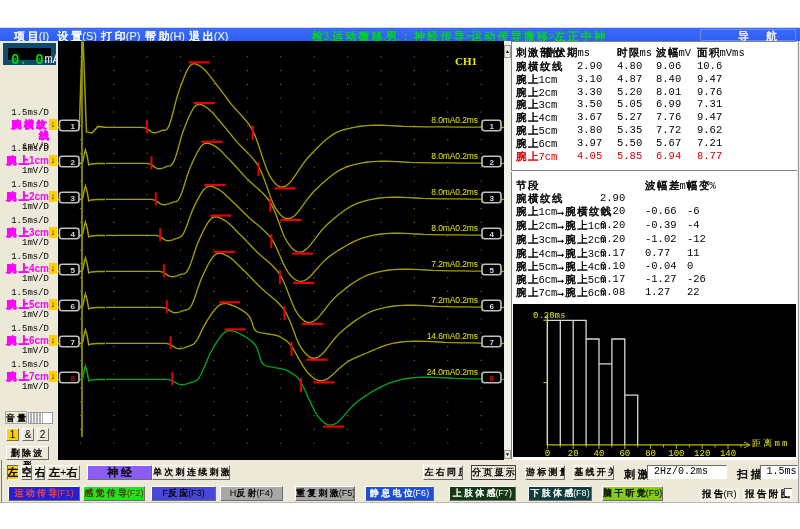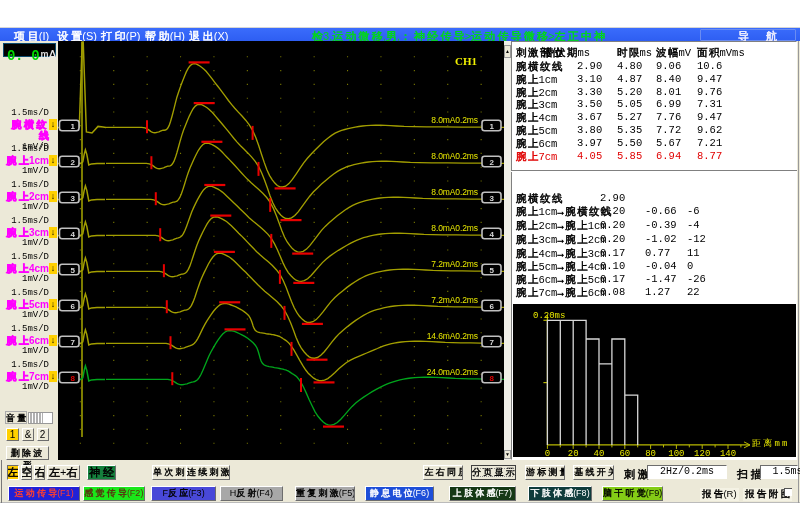--- a/index.html
+++ b/index.html
@@ -6,21 +6,21 @@
 k{letter-spacing:.25em;margin-right:-.25em;-webkit-text-stroke:.045em currentColor}
 #bgpanel{position:absolute;left:0;top:41px;width:800px;height:462px;background:#ece9d8;border-bottom:1px solid #bbb}
 #menubar{position:absolute;left:0;top:27px;width:800px;height:14px;background:linear-gradient(#3a6cfc,#2e5ef2);color:#fff;font-size:11px;border-top:1px solid #d6d6d6}
 .mi{position:absolute;top:1px}
 #mstat{position:absolute;left:312px;top:1px;color:#00d818;font-size:11px}
 #mstat k{letter-spacing:.2em;margin-right:-.2em}
 #navbox{position:absolute;left:700px;top:0.5px;width:96px;height:12.5px;border:1px solid #6a8cf2;border-radius:1px}
 #mnav{position:absolute;left:738px;top:1px;color:#f0f0ff;font-size:11px}
 #mnav2{position:absolute;left:766px;top:1px;color:#f0f0ff;font-size:11px}
 #leftpanel{position:absolute;left:0;top:41px;width:58px;height:419px;background:#ece9d8}
-#mabox{position:absolute;left:3px;top:2px;width:53px;height:14px;background:#000;border:1px solid #0c4a6e}
+#mabox{position:absolute;left:3px;top:2px;width:53px;height:22px;background:#000;border:5px solid #0c4a6e}
 #mabox b{color:#00d800;font-size:14px;font-family:"Liberation Mono",monospace;position:absolute;left:3px;top:3.5px;letter-spacing:-0.3px}
 #mabox i{color:#e8e8e8;font-size:13.5px;font-style:normal;font-family:"Liberation Mono",monospace;position:absolute;left:36.5px;top:4px}
 .chl{position:absolute;width:58px;text-align:right;font-size:9px;color:#000;line-height:11.3px}
 .chl .l1,.chl .l3{padding-right:9px;font-family:"Liberation Mono",monospace;font-size:9px}
 .chl .l2{color:#ff00ff;font-size:10px;position:relative;padding-right:9px;font-weight:bold}
 .chl .l2 k{-webkit-text-stroke:.07em #ff00ff}
 .arr{position:absolute;right:1px;top:-0.5px;width:8px;height:11px;background:#ffd000;color:#000;font-size:9px;text-align:center;line-height:11px;font-weight:normal}
 #wave{position:absolute;left:58px;top:41px}
 #chart{position:absolute;left:513px;top:304px}
 .wl{font:8.5px "Liberation Sans";fill:#e8e800;letter-spacing:-0.1px}
@@ -30,21 +30,21 @@
 #scroll{position:absolute;left:504px;top:41px;width:7px;height:419px;background:#f0efe8}
 #rpanel{position:absolute;left:511px;top:41px;width:286px;height:419px;background:#fff;border:1px solid #808080;border-right-color:#fff;border-bottom-color:#fff}
 .trow{position:absolute;left:0;top:0;font-size:11px;color:#000;width:652px;height:13px}
 .trow span{position:absolute;white-space:pre;font-family:"Liberation Mono",monospace;font-size:10.5px}
 .trow k{letter-spacing:.14em;margin-right:-.14em}
 #tsep{position:absolute;left:511px;top:170px;width:286px;height:2px;border-top:1px solid #808080;border-bottom:1px solid #fff}
 .b3d{position:absolute;border:1px solid;border-color:#fff #6d6d6d #6d6d6d #fff;text-align:center;line-height:12.5px;white-space:nowrap;overflow:hidden;font-family:"Liberation Sans",sans-serif}
 .b3d.sel{border-color:#6d6d6d #fff #fff #6d6d6d}
 .b3d.press{border:1.5px solid #404040;outline:1px dotted #888;outline-offset:-4px}
 .lbl{position:absolute;font-size:11px;color:#000;white-space:nowrap}
-.inp{position:absolute;background:#fff;border:1px solid;border-color:#6d6d6d #fff #fff #6d6d6d;font-size:10px;padding:0 12px;line-height:12px;font-family:"Liberation Mono",monospace}
+.inp{position:absolute;background:#fff;border:1px solid;border-color:#6d6d6d #fff #fff #6d6d6d;font-size:10px;padding:0 6px;line-height:12px;font-family:"Liberation Mono",monospace}
 .sbtn{position:absolute;left:0;width:7px;background:#ece9d8;border:1px solid #999;font-size:5px;text-align:center;color:#000}
 #volbar{position:absolute;left:28px;top:370.5px;width:25px;height:12px;background:#fff;border:1px solid #999;display:flex;overflow:hidden}
 #volbar i{width:1.5px;flex:0 0 auto;border-right:1px solid #b0b0b0}
 .vbtn{position:absolute;border:1px solid;border-color:#fff #6d6d6d #6d6d6d #fff;background:#ece9d8;text-align:center;font-size:10px;line-height:12px;color:#000}
 </style></head><body>
 <div id="pg">
 <div id="bgpanel"></div>
     <div style="position:absolute;left:1.2px;top:41px;width:1px;height:462px;background:#787878"></div>
     <div style="position:absolute;left:797.6px;top:41px;width:1px;height:462px;background:#999"></div>
 <div id="menubar">
@@ -291,20 +291,26 @@
       <span style="left:656px">5.67</span>
       <span style="left:697px">7.21</span>
     </div>
     <div class="trow" style="top:149.6px;color:#e00000">
       <span style="left:516px"><k>腕上</k>7cm</span>
       <span style="left:577px">4.05</span>
       <span style="left:617px">5.85</span>
       <span style="left:656px">6.94</span>
       <span style="left:697px">8.77</span>
     </div>
+    <div class="trow" style="top:178.8px">
+      <span style="left:516px"><k>节段</k></span>
+      <span style="left:600px"></span>
+      <span style="left:645px"><k>波幅差</k>mV</span>
+      <span style="left:687px"><k>幅变</k>%</span>
+    </div>
     <div class="trow" style="top:191.7px">
       <span style="left:516px"><k>腕横纹线</k></span>
       <span style="left:600px">2.90</span>
       <span style="left:645px"></span>
       <span style="left:687px"></span>
     </div>
     <div class="trow" style="top:205.3px">
       <span style="left:516px"><k>腕上</k>1cm<k>→腕横纹线</k></span>
       <span style="left:600px">0.20</span>
       <span style="left:645px">-0.66</span>
@@ -330,21 +336,21 @@
     </div>
     <div class="trow" style="top:260.3px">
       <span style="left:516px"><k>腕上</k>5cm<k>→腕上</k>4cm</span>
       <span style="left:600px">0.10</span>
       <span style="left:645px">-0.04</span>
       <span style="left:687px">0</span>
     </div>
     <div class="trow" style="top:273.2px">
       <span style="left:516px"><k>腕上</k>6cm<k>→腕上</k>5cm</span>
       <span style="left:600px">0.17</span>
-      <span style="left:645px">-1.47</span>
+      <span style="left:645px">-1.27</span>
       <span style="left:687px">-26</span>
     </div>
     <div class="trow" style="top:285.8px">
       <span style="left:516px"><k>腕上</k>7cm<k>→腕上</k>6cm</span>
       <span style="left:600px">0.08</span>
       <span style="left:645px">1.27</span>
       <span style="left:687px">22</span>
     </div>
 <div id="tsep"></div>
 <svg id="chart" width="283" height="153" viewBox="0 0 283 153">
@@ -379,21 +385,21 @@
       <text x="215.0" y="152.4" text-anchor="middle" class="cl">140</text>
       <path d="M34.4 140.9V16.3H47.3V140.9 M47.3 140.9V16.3H60.2V140.9 M60.2 140.9V16.3H73.1V140.9 M73.1 140.9V35.0H86.0V140.9 M86.0 140.9V59.9H98.9V140.9 M98.9 140.9V35.0H111.8V140.9 M111.8 140.9V91.1H124.7V140.9" fill="none" stroke="#d8d8d8" stroke-width="1.3"></path>
       <path d="M231 137.9L237 140.9L231 143.9" fill="none" stroke="#b8b800" stroke-width="1"></path>
       <text x="20" y="14" class="cl">0.20ms</text>
       <text x="239" y="142" class="cl" letter-spacing="2.2">距离mm</text>
 </svg>
 <div class="b3d sel" style="left:6.5px;top:465px;width:12px;height:14.5px;background:#ffcc00;color:#000;font-size:11px"><k>左</k></div>
     <div class="b3d" style="left:20.5px;top:465px;width:11px;height:14.5px;background:#ece9d8;color:#000;font-size:11px"><k>空</k></div>
     <div class="b3d" style="left:33.5px;top:465px;width:11px;height:14.5px;background:#ece9d8;color:#000;font-size:11px"><k>右</k></div>
     <div class="b3d" style="left:46.5px;top:465px;width:33.5px;height:14.5px;background:#ece9d8;color:#000;font-size:11px"><k>左</k>+<k>右</k></div>
-    <div class="b3d" style="left:87px;top:465px;width:29px;height:14.5px;background:#15803d;color:#000;font-size:11px"><k>神经</k></div>
+    <div class="b3d" style="left:87px;top:465px;width:65px;height:14.5px;background:#8b5cf6;color:#000;font-size:11px"><k>神经</k></div>
     <div class="b3d" style="left:152px;top:465px;width:43.5px;height:14.5px;background:#ece9d8;color:#000;font-size:9px"><k>单次刺激</k></div>
     <div class="b3d" style="left:186px;top:465px;width:43.5px;height:14.5px;background:#ece9d8;color:#000;font-size:9px"><k>连续刺激</k></div>
     <div class="b3d" style="left:423.4px;top:465px;width:40px;height:14.5px;background:#ece9d8;color:#000;font-size:9px"><k>左右同屏</k></div>
     <div class="b3d press" style="left:471px;top:465px;width:44.5px;height:14.5px;background:#ece9d8;color:#000;font-size:9px"><k>分页显示</k></div>
     <div class="b3d" style="left:525px;top:465px;width:40px;height:14.5px;background:#ece9d8;color:#000;font-size:9px"><k>游标测量</k></div>
     <div class="b3d" style="left:573.3px;top:465px;width:41px;height:14.5px;background:#ece9d8;color:#000;font-size:9px"><k>基线开关</k></div>
     <div class="lbl" style="left:624px;top:467px"><k>刺激</k></div>
     <div class="inp" style="left:647px;top:464.5px;width:80px;height:14px">2Hz/0.2ms</div>
     <div class="lbl" style="left:737px;top:467px"><k>扫描</k></div>
     <div class="inp" style="left:759.5px;top:464.5px;width:38px;height:14px">1.5ms</div>

